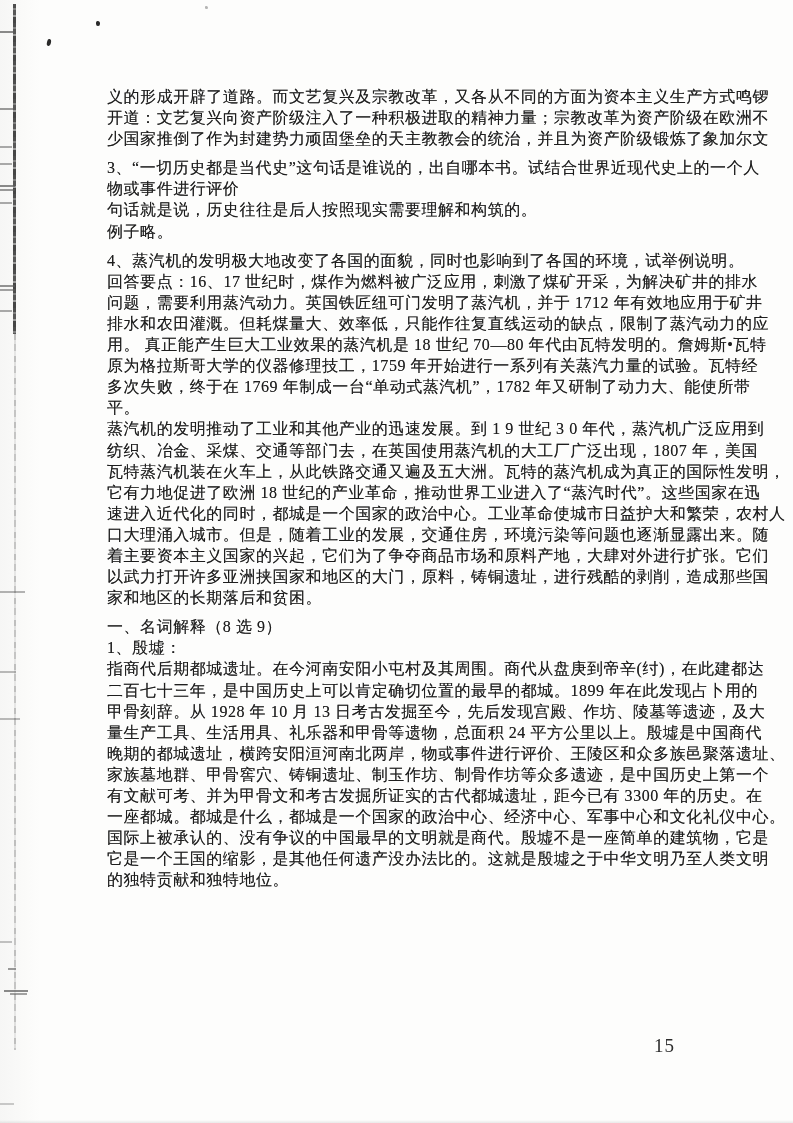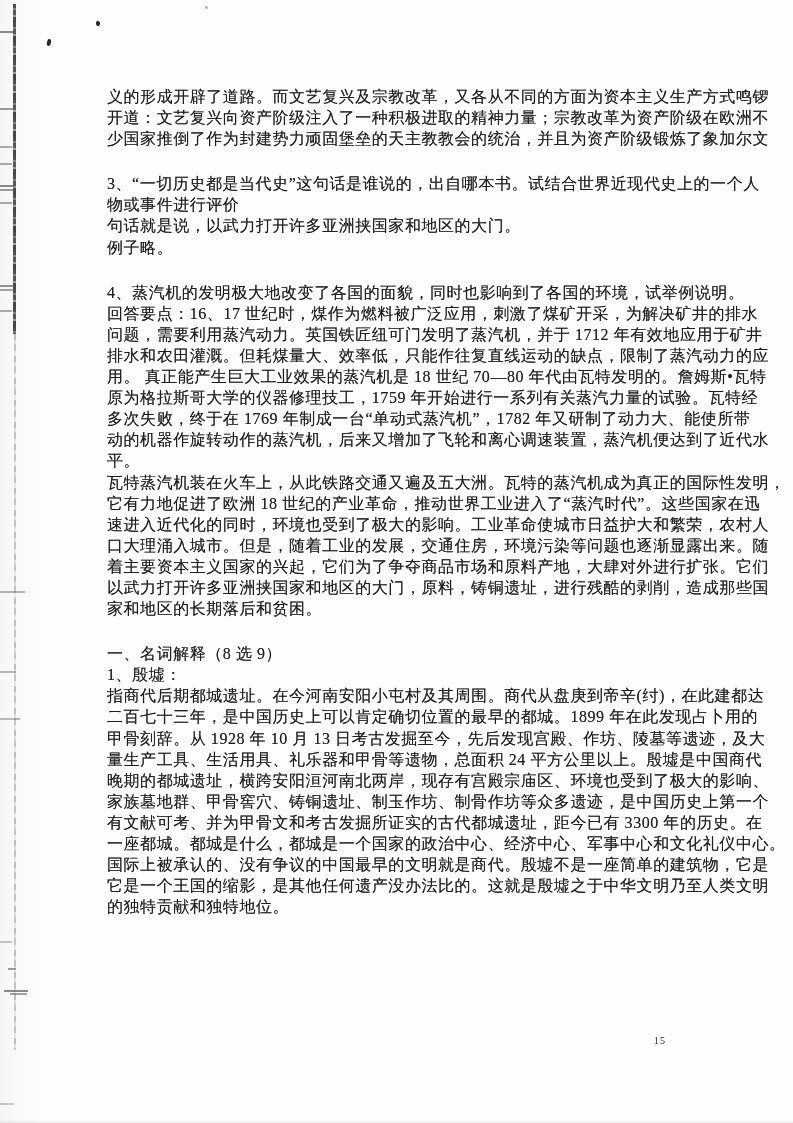--- a/index.html
+++ b/index.html
@@ -20,27 +20,27 @@
     position: absolute;
     left: 107px;
     top: 86px;
     width: 616px;
     font-size: 16px;
     line-height: 21.1px;
     letter-spacing: 0.55px;
     color: #1e1e1e;
     text-shadow: 0 0 0.5px rgba(10,10,10,0.55);
   }
-  .section + .section { margin-top: 24px; }
+  .section + .section { margin-top: 8px; }
   .line { height: 21.1px; white-space: nowrap; }
   .page-number {
     position: absolute;
     left: 654px;
     top: 1035px;
-    font-size: 10px;
+    font-size: 19px;
     color: #2c2c2c;
     letter-spacing: 1px;
   }
   
   .streak-top {
     position: absolute; left: 13px; top: 4px; width: 3px; height: 330px;
     background: repeating-linear-gradient(180deg,
       #2f2f2f 0 4px, #6d6d6d 4px 6px, #3b3b3b 6px 11px, #8b8b8b 11px 13px, #262626 13px 19px);
     opacity: 0.85;
   }
@@ -93,57 +93,58 @@
         <div class="block">
           <div class="line">义的形成开辟了道路。而文艺复兴及宗教改革，又各从不同的方面为资本主义生产方式鸣锣</div>
           <div class="line">开道：文艺复兴向资产阶级注入了一种积极进取的精神力量；宗教改革为资产阶级在欧洲不</div>
           <div class="line">少国家推倒了作为封建势力顽固堡垒的天主教教会的统治，并且为资产阶级锻炼了象加尔文</div>
         </div>
       </div>
       <div class="section">
         <div class="block">
           <div class="line">3、“一切历史都是当代史”这句话是谁说的，出自哪本书。试结合世界近现代史上的一个人</div>
           <div class="line">物或事件进行评价</div>
-          <div class="line">句话就是说，以武力打开许多亚洲挟国家和地区的大门。</div>
+          <div class="line">句话就是说，历史往往是后人按照现实需要理解和构筑的。</div>
           <div class="line">例子略。</div>
         </div>
       </div>
       <div class="section">
         <div class="block">
           <div class="line">4、蒸汽机的发明极大地改变了各国的面貌，同时也影响到了各国的环境，试举例说明。</div>
           <div class="line">回答要点：16、17 世纪时，煤作为燃料被广泛应用，刺激了煤矿开采，为解决矿井的排水</div>
           <div class="line">问题，需要利用蒸汽动力。英国铁匠纽可门发明了蒸汽机，并于 1712 年有效地应用于矿井</div>
           <div class="line">排水和农田灌溉。但耗煤量大、效率低，只能作往复直线运动的缺点，限制了蒸汽动力的应</div>
           <div class="line">用。 真正能产生巨大工业效果的蒸汽机是 18 世纪 70—80 年代由瓦特发明的。詹姆斯•瓦特</div>
           <div class="line">原为格拉斯哥大学的仪器修理技工，1759 年开始进行一系列有关蒸汽力量的试验。瓦特经</div>
           <div class="line">多次失败，终于在 1769 年制成一台“单动式蒸汽机”，1782 年又研制了动力大、能使所带</div>
-          <div class="line">动的机器作旋转动作的蒸汽机，后来又增加了飞轮和离心调速装置，蒸汽机便达到了近代水</div>
           <div class="line">平。</div>
+          <div class="line">蒸汽机的发明推动了工业和其他产业的迅速发展。到 1 9 世纪 3 0 年代，蒸汽机广泛应用到</div>
+          <div class="line">纺织、冶金、采煤、交通等部门去，在英国使用蒸汽机的大工厂广泛出现，1807 年，美国</div>
           <div class="line">瓦特蒸汽机装在火车上，从此铁路交通又遍及五大洲。瓦特的蒸汽机成为真正的国际性发明，</div>
           <div class="line">它有力地促进了欧洲 18 世纪的产业革命，推动世界工业进入了“蒸汽时代”。这些国家在迅</div>
-          <div class="line">速进入近代化的同时，环境也受到了极大的影响。工业革命使城市日益护大和繁荣，农村人</div>
+          <div class="line">速进入近代化的同时，都城是一个国家的政治中心。工业革命使城市日益护大和繁荣，农村人</div>
           <div class="line">口大理涌入城市。但是，随着工业的发展，交通住房，环境污染等问题也逐渐显露出来。随</div>
           <div class="line">着主要资本主义国家的兴起，它们为了争夺商品市场和原料产地，大肆对外进行扩张。它们</div>
           <div class="line">以武力打开许多亚洲挟国家和地区的大门，原料，铸铜遗址，进行残酷的剥削，造成那些国</div>
           <div class="line">家和地区的长期落后和贫困。</div>
         </div>
       </div>
       <div class="section">
         <div class="block">
           <div class="line">一、名词解释（8 选 9）</div>
         </div>
         <div class="block">
           <div class="line">1、殷墟：</div>
         </div>
         <div class="block">
           <div class="line">指商代后期都城遗址。在今河南安阳小屯村及其周围。商代从盘庚到帝辛(纣)，在此建都达</div>
           <div class="line">二百七十三年，是中国历史上可以肯定确切位置的最早的都城。1899 年在此发现占卜用的</div>
           <div class="line">甲骨刻辞。从 1928 年 10 月 13 日考古发掘至今，先后发现宫殿、作坊、陵墓等遗迹，及大</div>
           <div class="line">量生产工具、生活用具、礼乐器和甲骨等遗物，总面积 24 平方公里以上。殷墟是中国商代</div>
-          <div class="line">晚期的都城遗址，横跨安阳洹河南北两岸，现存有宫殿宗庙区、环境也受到了极大的影响、</div>
+          <div class="line">晚期的都城遗址，横跨安阳洹河南北两岸，物或事件进行评价、王陵区和众多族邑聚落遗址、</div>
           <div class="line">家族墓地群、甲骨窖穴、铸铜遗址、制玉作坊、制骨作坊等众多遗迹，是中国历史上第一个</div>
           <div class="line">有文献可考、并为甲骨文和考古发掘所证实的古代都城遗址，距今已有 3300 年的历史。在</div>
           <div class="line">一座都城。都城是什么，都城是一个国家的政治中心、经济中心、军事中心和文化礼仪中心。</div>
           <div class="line">国际上被承认的、没有争议的中国最早的文明就是商代。殷墟不是一座简单的建筑物，它是</div>
           <div class="line">它是一个王国的缩影，是其他任何遗产没办法比的。这就是殷墟之于中华文明乃至人类文明</div>
           <div class="line">的独特贡献和独特地位。</div>
         </div>
       </div>
     </div>
 

